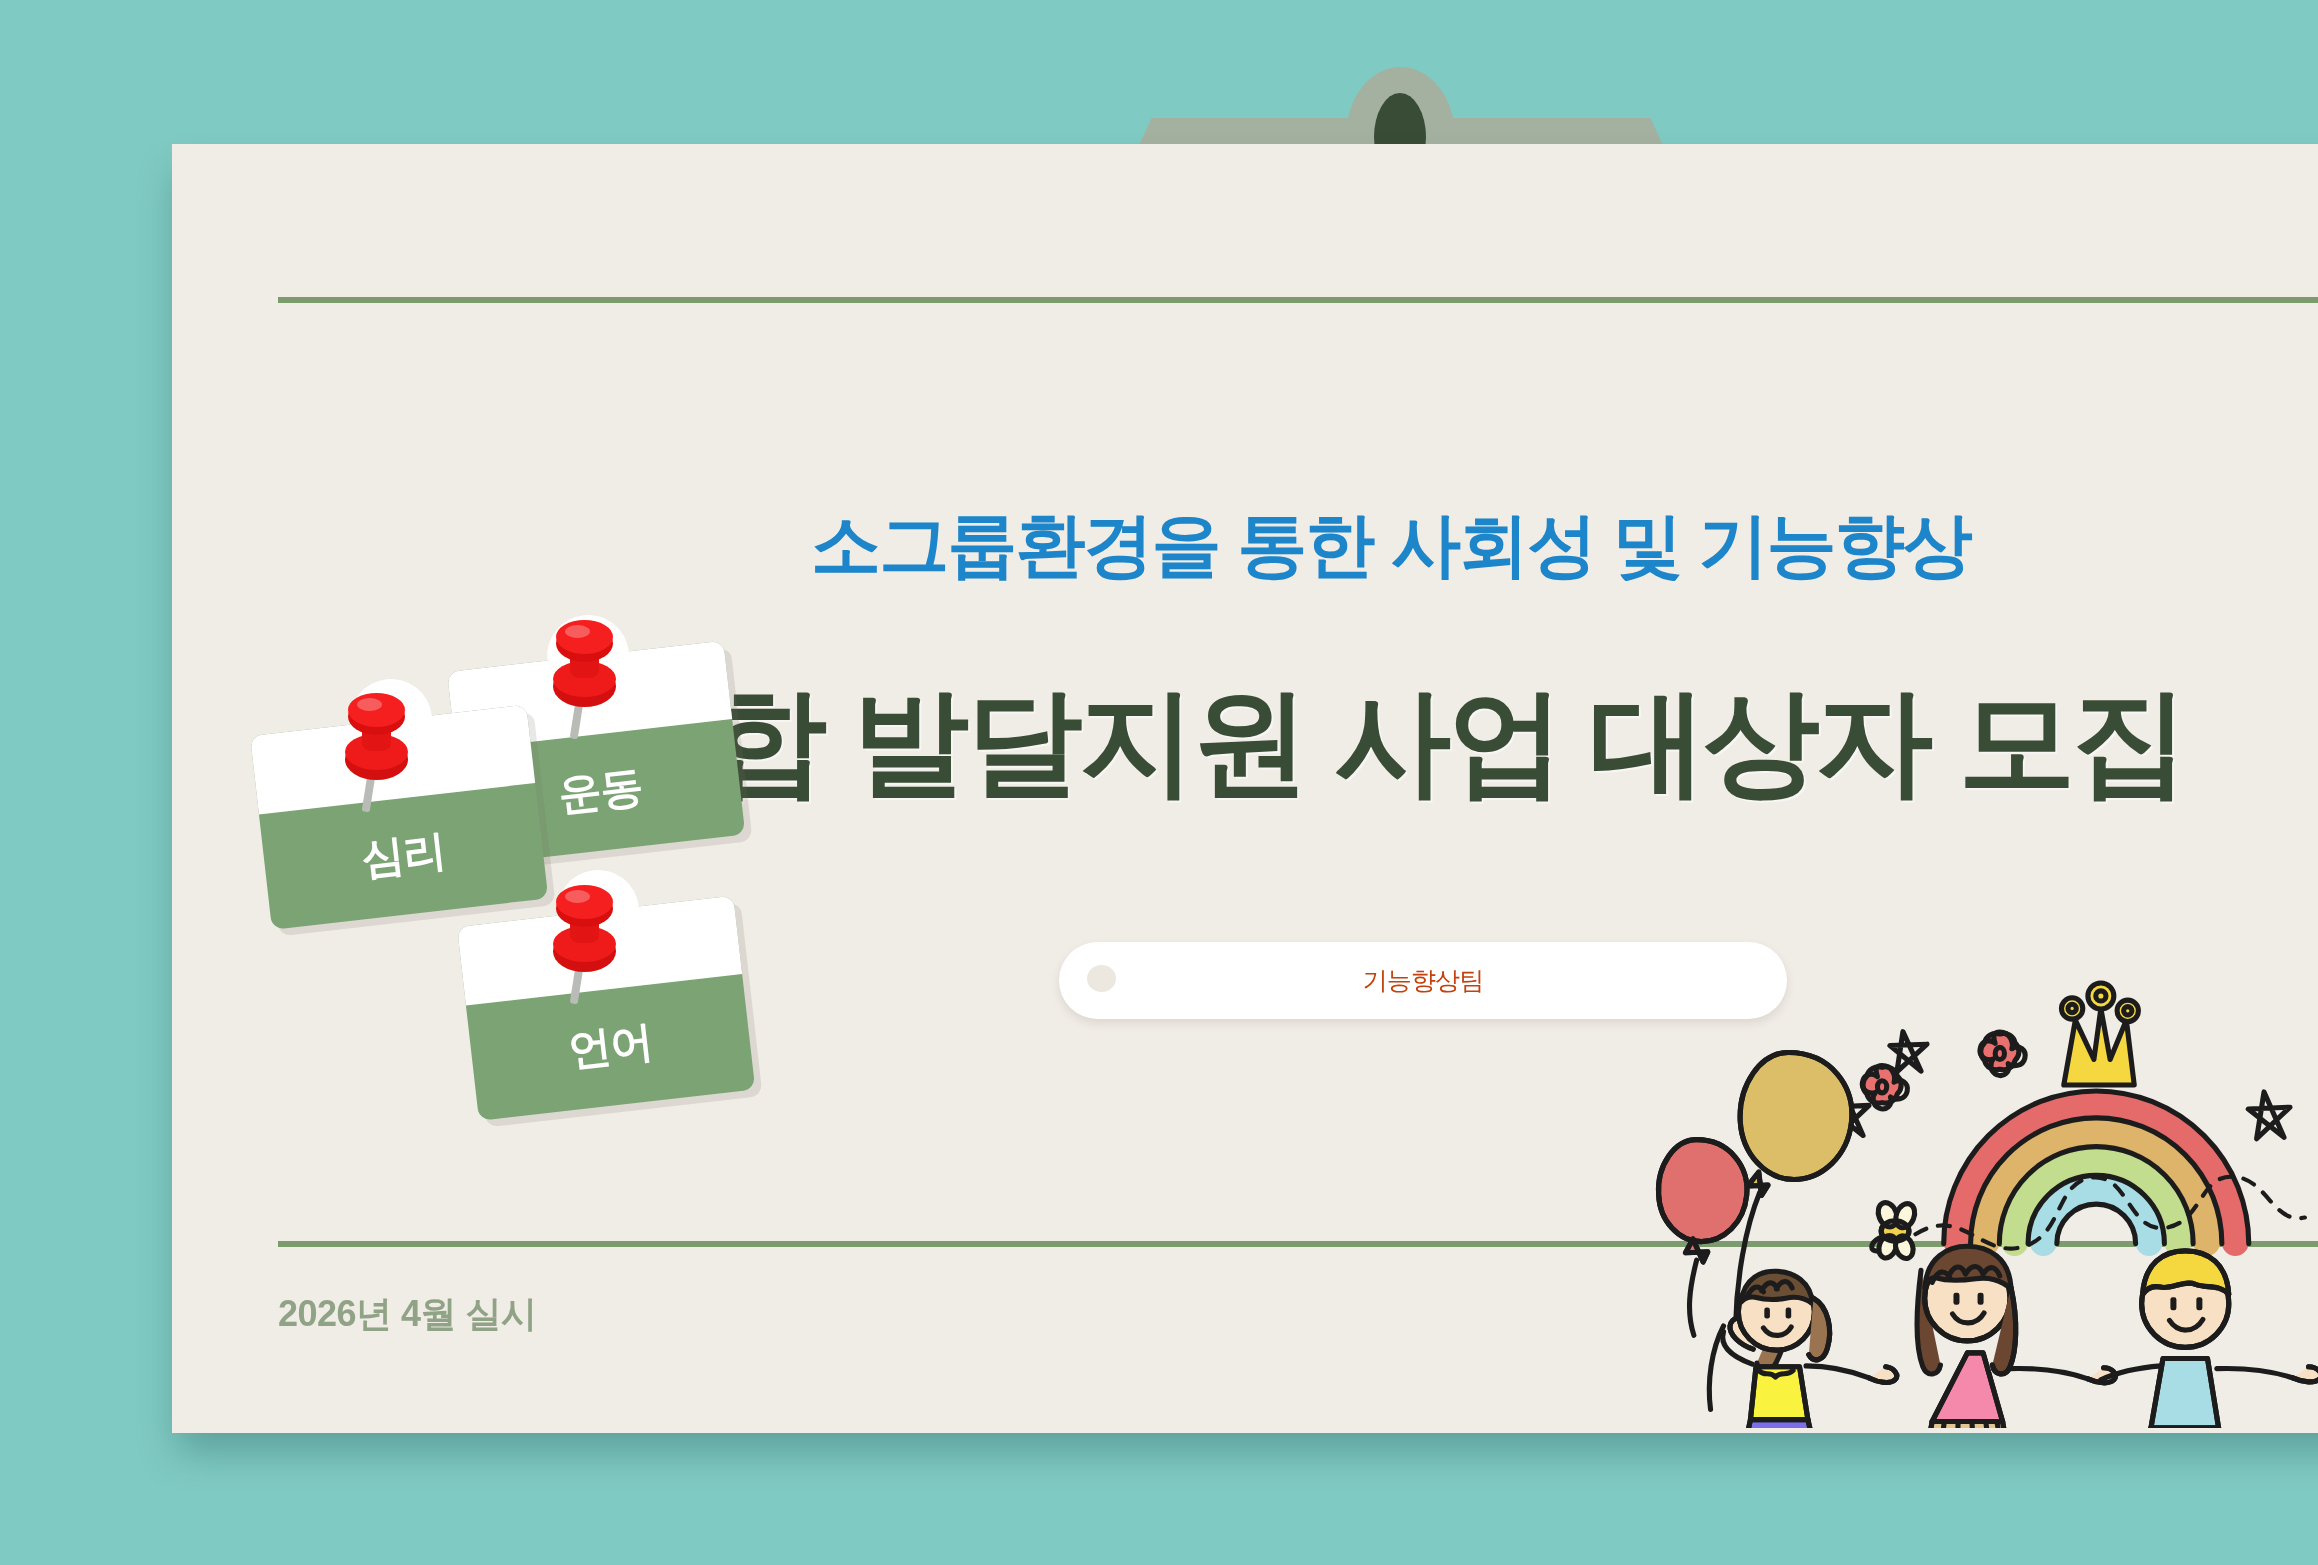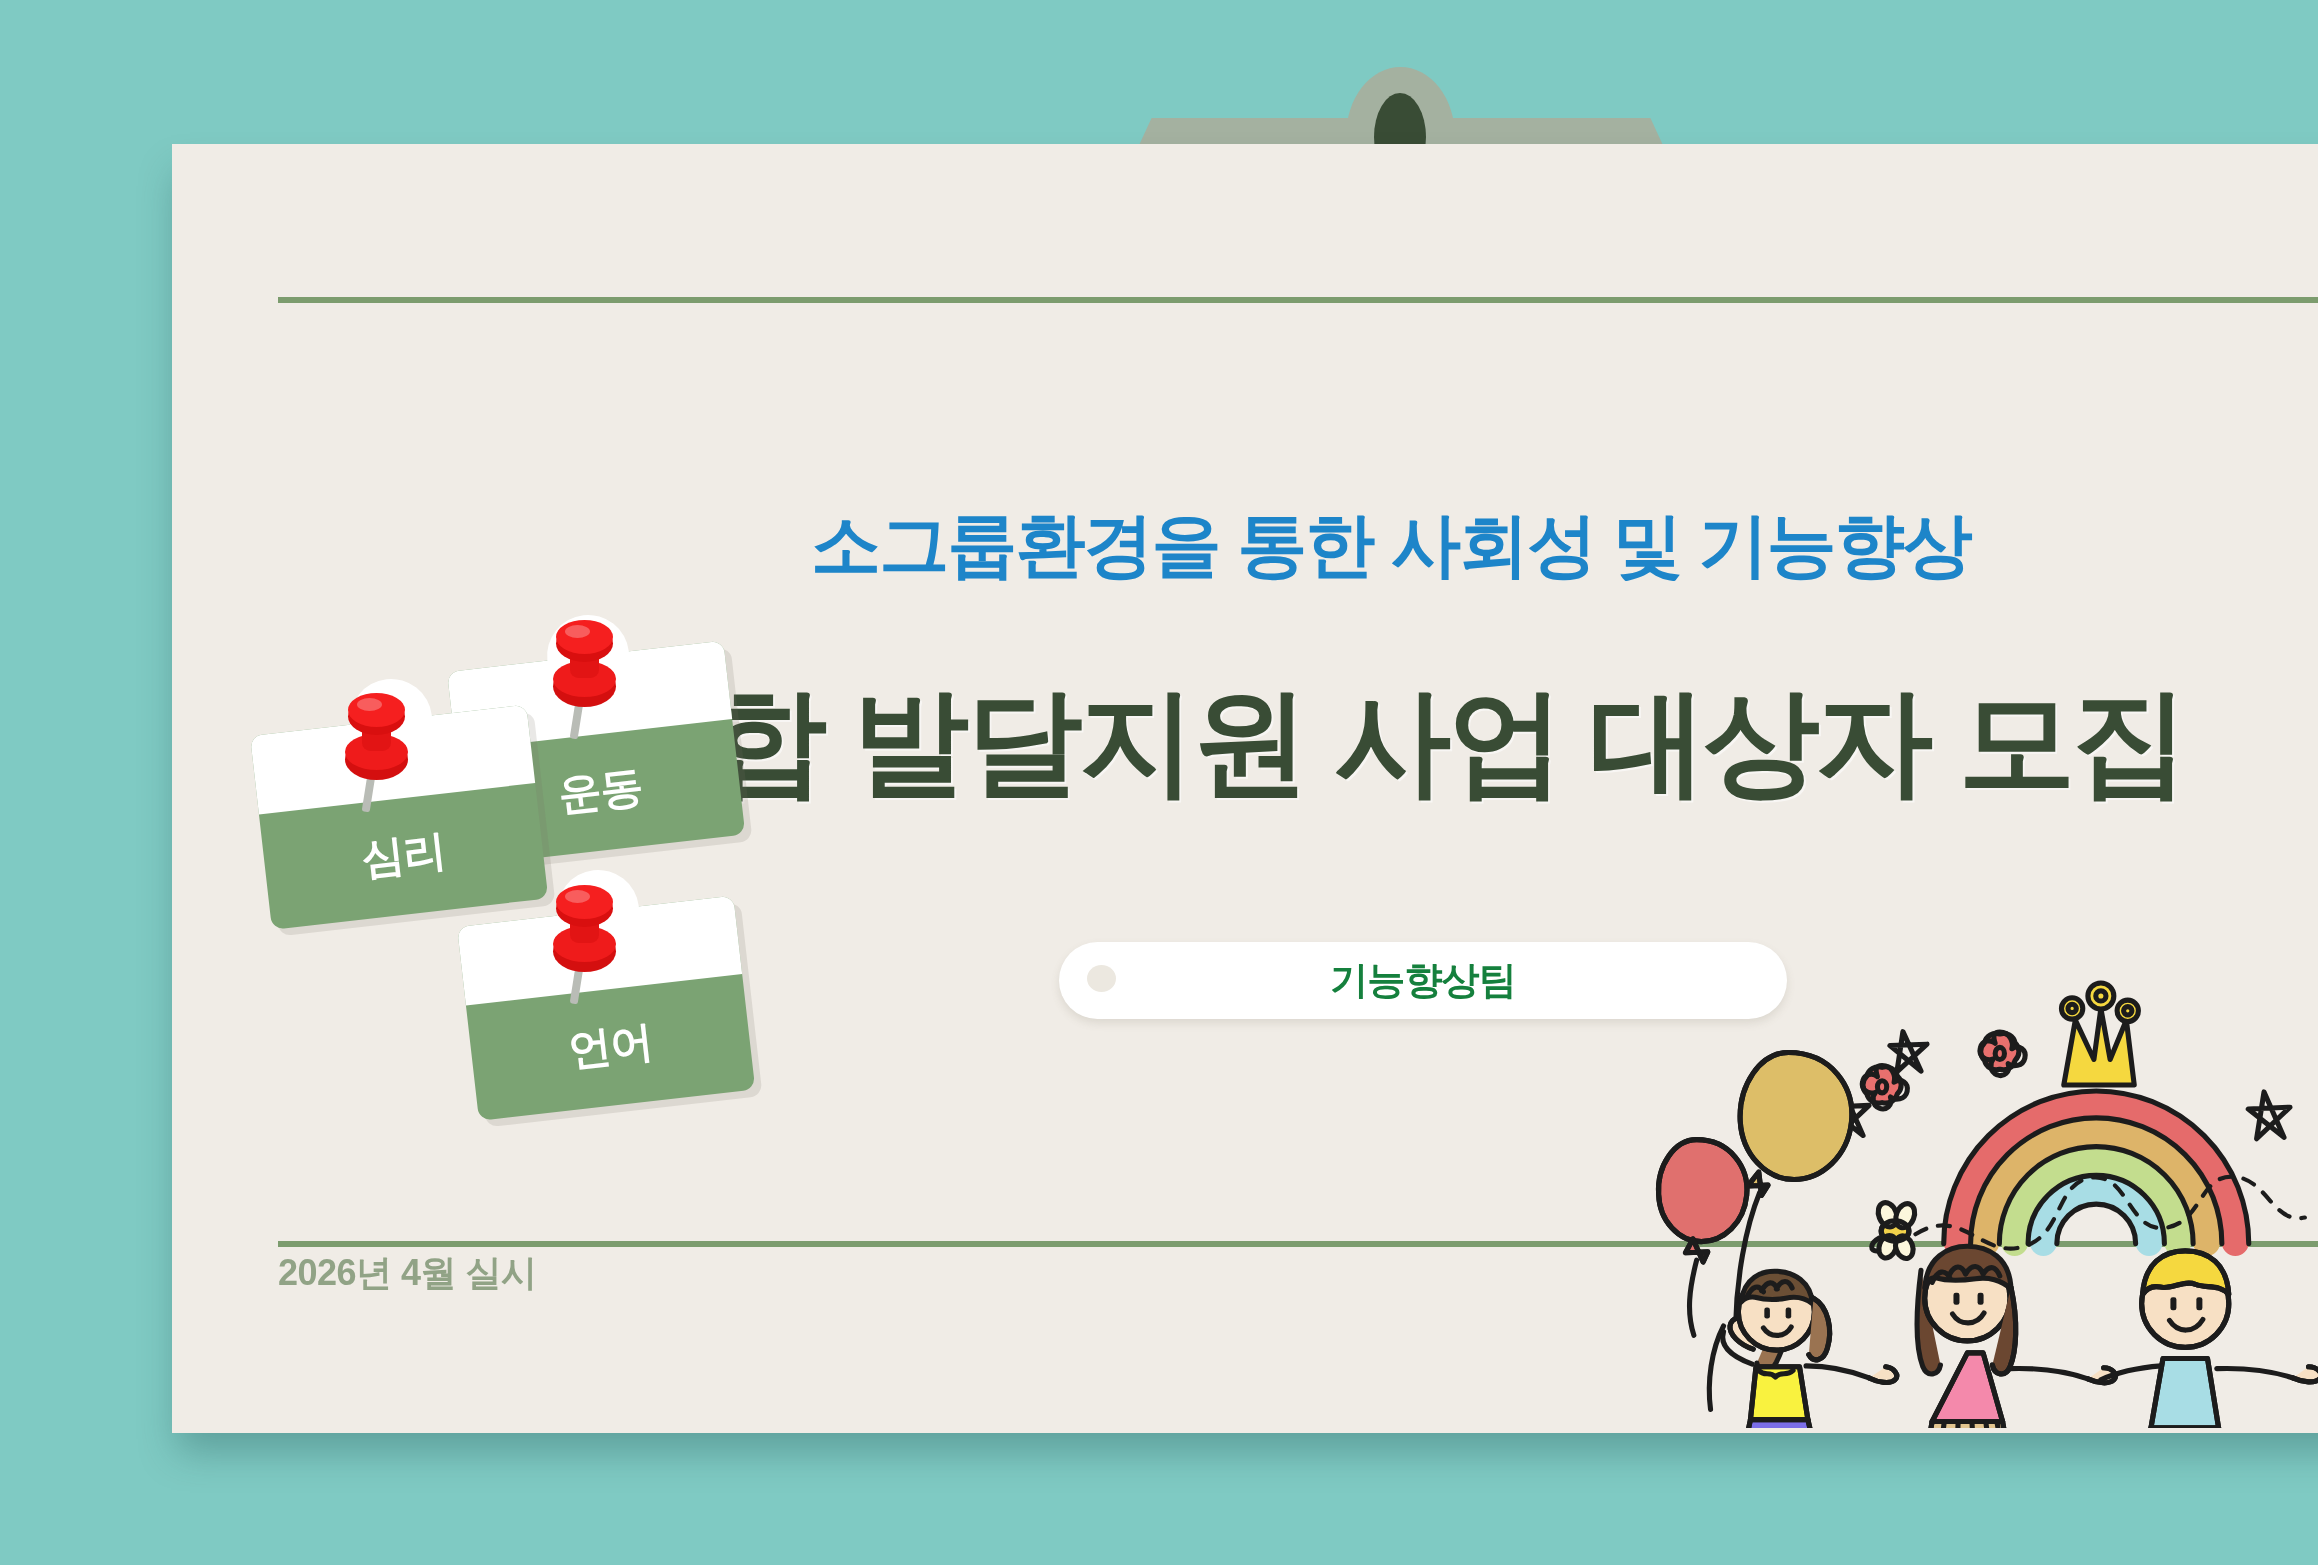--- a/index.html
+++ b/index.html
@@ -53,21 +53,21 @@
     position:absolute;left:1059px;top:942px;width:728px;height:77px;
     background:#ffffff;border-radius:42px;
     box-shadow:0 4.2px 8.3px rgba(120,110,95,.16);
     display:flex;align-items:center;justify-content:center;
   }
   .pill-hole{
     position:absolute;left:28px;top:23px;width:29px;height:27px;
     background:#ece8e0;border-radius:50%;
   }
   .pill-label{
-    color:#15803d;font-size:38px;font-weight:bold;letter-spacing:-0.9px;
+    color:#c2410c;font-size:25px;font-weight:normal;letter-spacing:-0.9px;
   }
 
   
   .tagcard{position:absolute;width:0;height:0;}
   .tagcard .body{
     position:absolute;width:278px;height:195px;
     background:#7ba373;border-radius:12px;
     box-shadow:6.5px 7.4px 0 rgba(120,112,100,.16);
   }
   .tagcard .top{
@@ -116,21 +116,21 @@
   #card-simri{left:250px;top:736px;transform:rotate(-6.5deg);}
   #card-undong{left:447px;top:672px;transform:rotate(-6.5deg);}
   #card-eoneo{left:457px;top:927px;transform:rotate(-6.5deg);}
 
   #pin-simri{left:345px;top:722px;}
   #pin-undong{left:553px;top:649px;}
   #pin-eoneo{left:553px;top:914px;}
 
   
   .footer-date{
-    position:absolute;left:278px;top:1249px;
+    position:absolute;left:278px;top:1290px;
     color:#91a386;font-size:36px;font-weight:bold;letter-spacing:-0.5px;
   }
 
   
   .illus{position:absolute;left:1637px;top:881px;width:988px;height:547px;}
   .illus svg{display:block;width:100%;height:100%;}
 </style>
 </head>
 <body>
 

